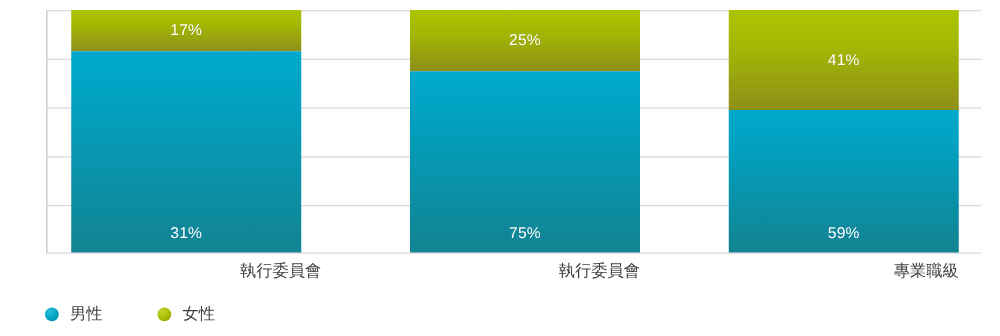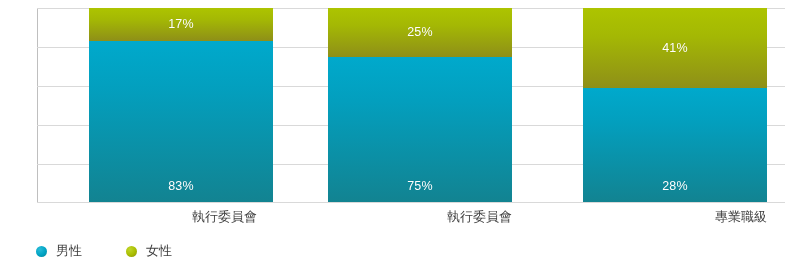--- a/index.html
+++ b/index.html
@@ -48,21 +48,21 @@
     background: #bfbfbf;
   }
 
   
   .bar-group {
     position: absolute;
     top: 0;
     height: 194px;
     width: 184px;
   }
-  .bar-group.g0 { left: 52px; border-radius: 28px; }
+  .bar-group.g0 { left: 20px; border-radius: 28px; }
   .bar-group.g1 { left: 291px; }
   .bar-group.g2 { left: 546px; }
 
   .seg {
     position: absolute;
     left: 0;
     width: 100%;
     box-sizing: border-box;
     display: flex;
     align-items: center;
@@ -163,39 +163,39 @@
     <div class="gridline" style="top:78px;"></div>
     <div class="gridline" style="top:117px;"></div>
     <div class="gridline" style="top:156px;"></div>
     <div class="gridline" style="top:194px;"></div>
 
     <div class="bar-group g0">
       <div class="seg seg-female" style="height:17%;">
         <span class="seg-label">17%</span>
       </div>
       <div class="seg seg-male" style="height:83%;">
-        <span class="seg-label">83%</span>
+        <span class="seg-label">31%</span>
       </div>
     </div>
 
     <div class="bar-group g1">
       <div class="seg seg-female" style="height:25%;text-decoration:underline;">
         <span class="seg-label">25%</span>
       </div>
       <div class="seg seg-male" style="height:75%;">
         <span class="seg-label">75%</span>
       </div>
     </div>
 
     <div class="bar-group g2">
       <div class="seg seg-female" style="height:41%;padding-left:12px;">
         <span class="seg-label">41%</span>
       </div>
       <div class="seg seg-male" style="height:59%;">
-        <span class="seg-label">28%</span>
+        <span class="seg-label">59%</span>
       </div>
     </div>
 
   </div>
 
   <div class="cat-label c0">執行委員會</div>
   <div class="cat-label c1">執行委員會</div>
   <div class="cat-label c2">專業職級</div>
 
   <div id="legend">

